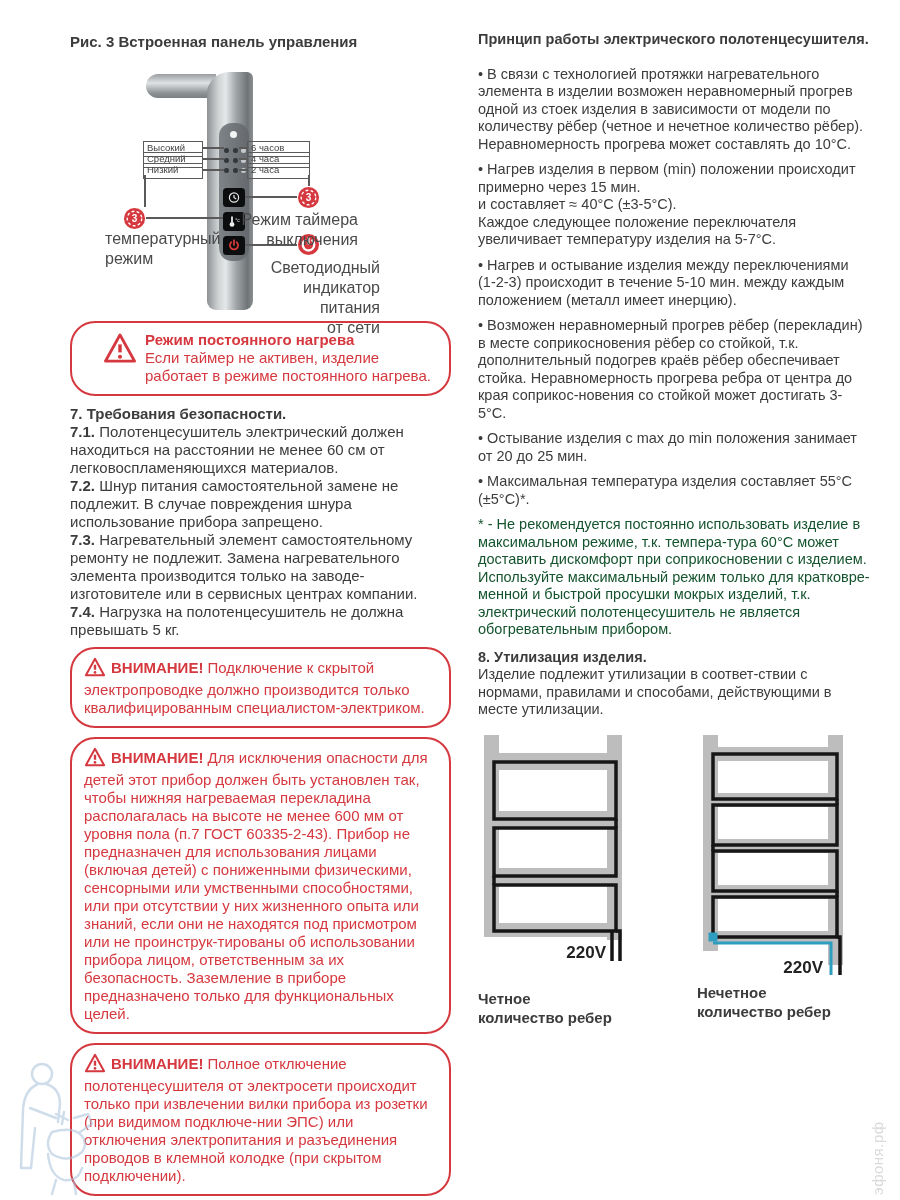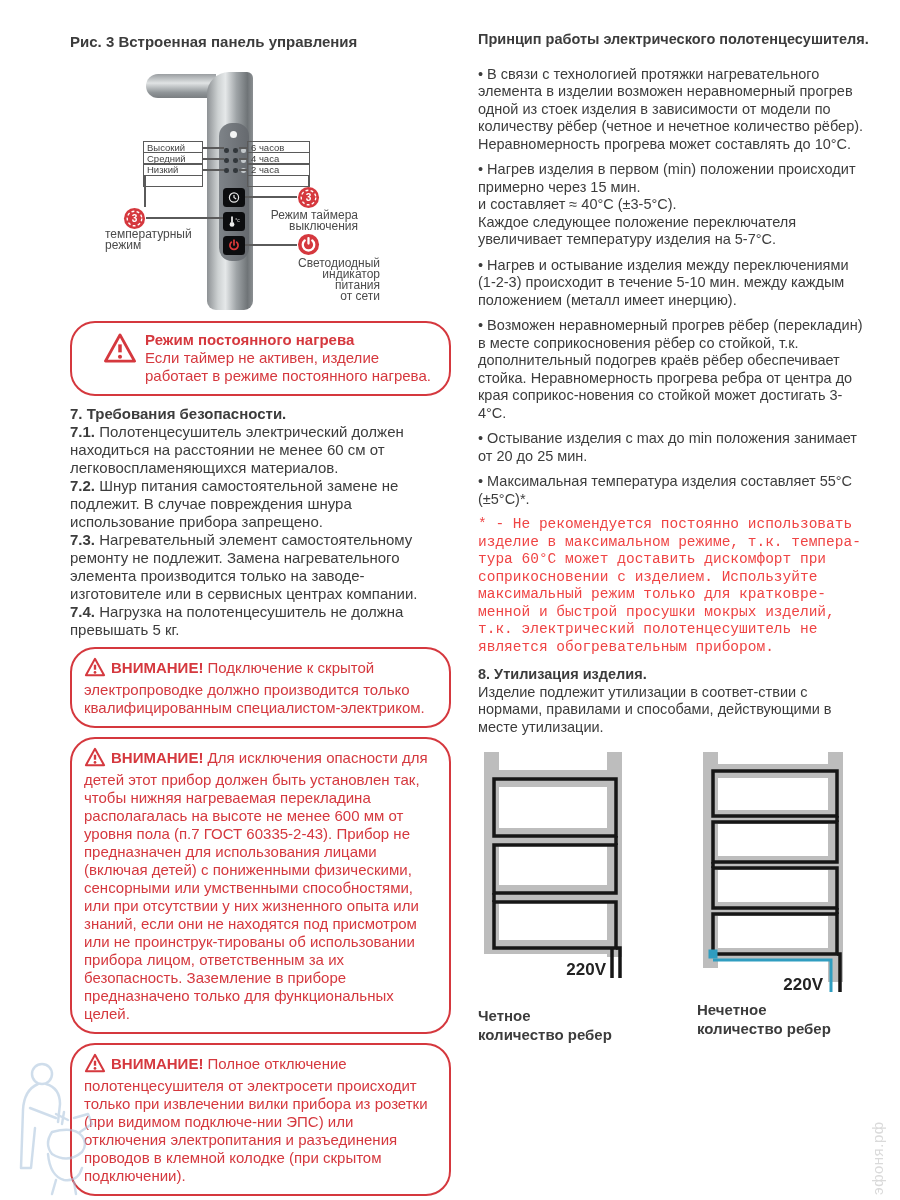--- a/index.html
+++ b/index.html
@@ -17,35 +17,35 @@
   .pipe-v{position:absolute;left:137px;top:3px;width:46px;height:238px;
           border-radius:22px 6px 9px 9px;
           background:linear-gradient(to right,#8d9194,#cdd1d2 24%,#e5e8e9 40%,#9fa4a7 64%,#6f7477 88%,#8b8f92);}
   .panel{position:absolute;left:149px;top:54px;width:30px;height:138px;border-radius:13px;
          background:linear-gradient(to right,#7e8388,#65696e);}
   .pwr-dot{position:absolute;left:160px;top:62px;width:7px;height:7px;border-radius:50%;background:#f4f5f5;}
   .led{position:absolute;width:4.5px;height:4.5px;border-radius:50%;background:#32373b;}
   .led.lt{background:#c3c8cb;}
   .btn{position:absolute;left:153px;width:22px;height:19px;background:#0c0d0f;border-radius:3.5px;
        display:flex;align-items:center;justify-content:center;}
-  .lvl-row{position:absolute;height:24px;border:1px solid #5a5a5a;font-size:9.5px;line-height:11px;
+  .lvl-row{position:absolute;height:16px;border:1px solid #5a5a5a;font-size:9.5px;line-height:11px;
            padding:0 0 0 3px;color:#3f3f3f;box-sizing:border-box;}
   .lvl-row.l{left:73px;width:60px;}
   .lvl-row.r{left:177px;width:63px;}
   .cline{position:absolute;background:#5a5a5a;}
   .badge{position:absolute;width:23px;height:23px;}
-  .fig-label{position:absolute;font-size:12px;line-height:11px;white-space:pre-line;color:#4a4a4a;}
+  .fig-label{position:absolute;font-size:16px;line-height:20px;white-space:pre-line;color:#4a4a4a;}
   
   .redbox{border:2.5px solid #d5383e;border-radius:25px;color:#d5383e;padding:8px 12px 9px 12px;
           margin:0 0 9px 0;}
   .redbox .tri{float:left;margin:1px 7px 2px 18px;}
   .warn .tri{float:none;display:inline-block;vertical-align:-4px;margin:0 5px 0 0;}
   .notice-title{font-weight:bold;}
   .sec{margin:0;}
-  .red-note{color:#ef4444;margin:0 0 10px 0;font-family:Liberation Mono, monospace;}
+  .red-note{color:#14532d;margin:0 0 10px 0;}
   .bullet{margin:0 0 8px 0;white-space:pre-line;}
   
   .scheme-fig{position:relative;height:296px;margin-top:12px;}
   .ladder{position:absolute;top:2px;}
   .post,.rung{fill:#bdbdbd;}
   .elem{fill:none;stroke:#161616;stroke-width:3.5px;}
   .wire-blue{fill:none;stroke:#2f9dc0;stroke-width:3px;}
   .v-label{font-family:"Liberation Sans",sans-serif;font-weight:bold;font-size:17px;fill:#222;}
   .scheme-label{position:absolute;font-weight:bold;white-space:pre-line;font-size:15px;line-height:19px;color:#3c3c3c;}
   
@@ -200,21 +200,21 @@
   </div>
 
   <div class="col-right">
     <p class="h-bold" style="margin:0 0 17px 0">Принцип работы электрического полотенцесушителя.</p>
 
     <p class="bullet"><span>•</span> <span>В связи с технологией протяжки нагревательного элемента в изделии возможен неравномерный прогрев одной из стоек изделия в зависимости от модели по количеству рёбер (четное и нечетное количество рёбер). Неравномерность прогрева может составлять до 10°С.</span></p>
     <p class="bullet"><span>•</span> <span>Нагрев изделия в первом (min) положении происходит примерно через 15 мин.
 и составляет ≈ 40°С (±3-5°С).
 Каждое следующее положение переключателя увеличивает температуру изделия на 5-7°С.</span></p>
     <p class="bullet"><span>•</span> <span>Нагрев и остывание изделия между переключениями (1-2-3) происходит в течение 5-10 мин. между каждым положением (металл имеет инерцию).</span></p>
-    <p class="bullet"><span>•</span> <span>Возможен неравномерный прогрев рёбер (перекладин) в месте соприкосновения рёбер со стойкой, т.к. дополнительный подогрев краёв рёбер обеспечивает стойка. Неравномерность прогрева ребра от центра до края соприкос-новения со стойкой может достигать 3-4°С.</span></p>
+    <p class="bullet"><span>•</span> <span>Возможен неравномерный прогрев рёбер (перекладин) в месте соприкосновения рёбер со стойкой, т.к. дополнительный подогрев краёв рёбер обеспечивает стойка. Неравномерность прогрева ребра от центра до края соприкос-новения со стойкой может достигать 3-5°С.</span></p>
     <p class="bullet"><span>•</span> <span>Остывание изделия с max до min положения занимает от 20 до 25 мин.</span></p>
     <p class="bullet"><span>•</span> <span>Максимальная температура изделия составляет 55°С (±5°С)*.</span></p>
 
     <p class="red-note">* - Не рекомендуется постоянно использовать изделие в максимальном режиме, т.к. темпера-тура 60°С может доставить дискомфорт при соприкосновении с изделием. Используйте максимальный режим только для кратковре-менной и быстрой просушки мокрых изделий, т.к. электрический полотенцесушитель не является обогревательным прибором.</p>
 
     <p class="sec h-bold">8. Утилизация изделия.</p>
     <p class="sec" style="margin-bottom:14px">Изделие подлежит утилизации в соответ-ствии с нормами, правилами и способами, действующими в месте утилизации.</p>
 
 
     <div class="scheme-fig">

